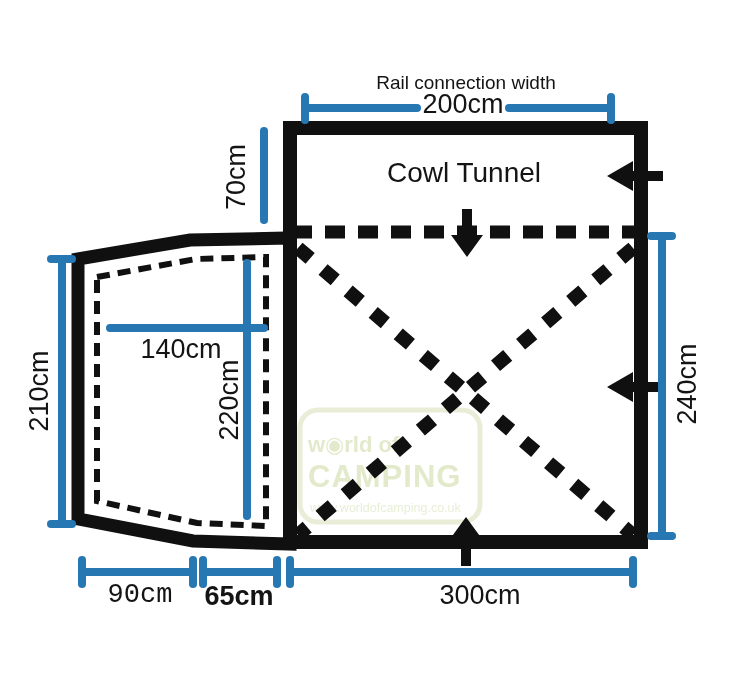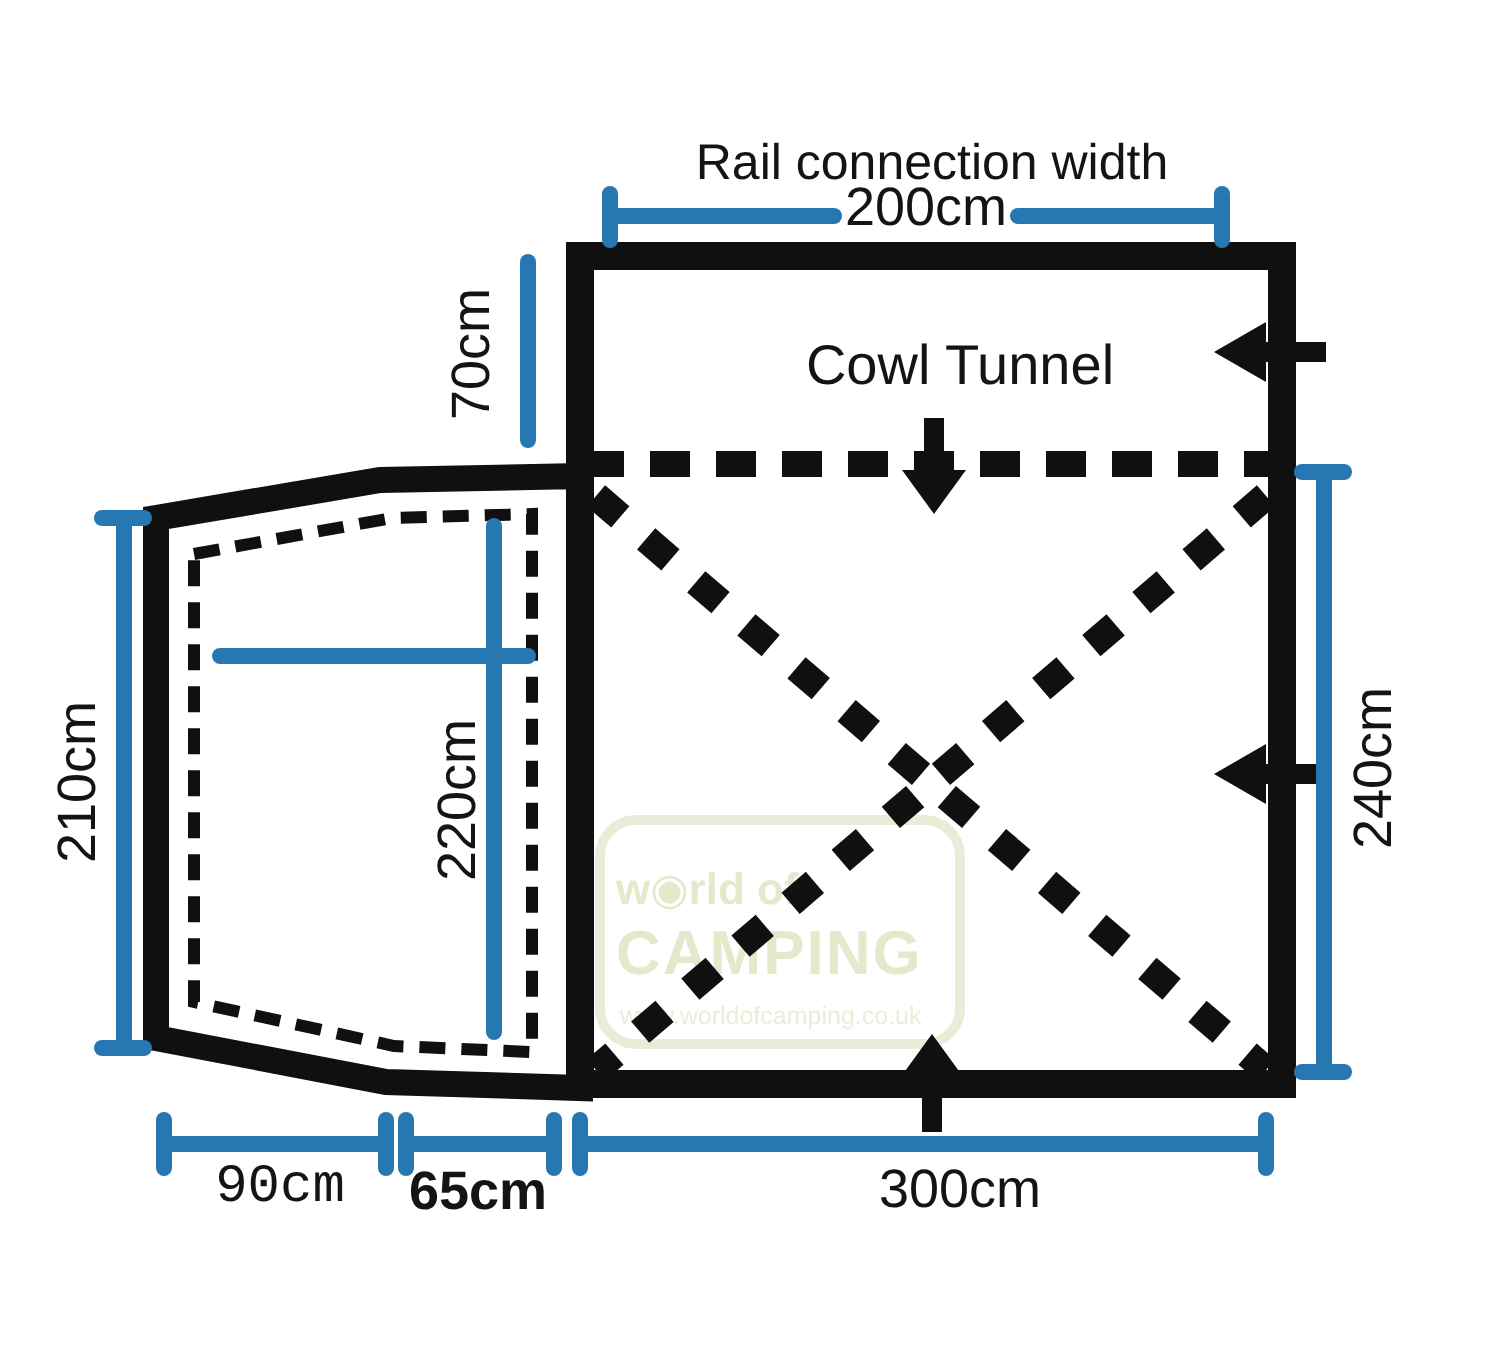--- a/index.html
+++ b/index.html
@@ -6,21 +6,21 @@
   .stage{
     position:relative;width:743px;height:682px;background:#ffffff;overflow:hidden;
     font-family:"Liberation Sans","DejaVu Sans",sans-serif;color:#141414;
   }
   .stage svg{position:absolute;left:0;top:0;}
   .lbl{
     position:absolute;white-space:nowrap;font-size:27px;line-height:1;color:#141414;
     transform:translate(-50%,-50%);
   }
   .lbl.vert{transform:translate(-50%,-50%) rotate(-90deg);}
-  .lbl.small-title{font-size:25px;}
+  .lbl.small-title{font-size:19px;}
   .lbl.cowl{font-size:28px;}
   .outline{fill:#ffffff;stroke:#101010;}
   .dash{fill:none;stroke:#101010;}
   .arrow{fill:#101010;stroke:none;}
   .dim{stroke:#2677b2;stroke-width:8;stroke-linecap:round;fill:none;}
   .wm-rect{fill:none;stroke:#e9edd8;stroke-width:5;}
   .wm-t1{fill:#e3eacb;font-size:22px;font-weight:bold;}
   .wm-t2{fill:#e3eacb;font-size:31px;font-weight:bold;letter-spacing:1px;}
   .wm-t3{fill:#e8eed7;font-size:12.5px;}
   svg text{font-family:"Liberation Sans","DejaVu Sans",sans-serif;}
@@ -102,26 +102,27 @@
       <line class="dim" x1="290" y1="572" x2="633" y2="572"></line>
       <line class="dim" x1="290" y1="560" x2="290" y2="584"></line>
       <line class="dim" x1="633" y1="560" x2="633" y2="584"></line>
     </g>
   </svg>
 
   <div class="lbl small-title" style="left:466px;top:82px;">Rail connection width</div>
 
   <div class="lbl" style="left:463px;top:104px;text-align:center;">200cm</div>
 
-  <div class="lbl cowl" style="left:480px;top:173px;margin-top:10px;">Cowl Tunnel</div>
+  <div class="lbl cowl" style="left:464px;top:173px;">Cowl Tunnel</div>
 
   <div class="lbl vert" style="left:236px;top:177px;">70cm</div>
 
   <div class="lbl vert" style="left:39px;top:391px;">210cm</div>
 
+  <div class="lbl" style="left:181px;top:349px;">140cm</div>
 
   <div class="lbl vert" style="left:229px;top:400px;">220cm</div>
 
   <div class="lbl vert" style="left:687px;top:384px;">240cm</div>
 
   <div class="lbl" style="left:140px;top:595px;font-family:Liberation Mono, monospace;">90cm</div>
 
   <div class="lbl" style="left:239px;top:596px;font-weight:bold;">65cm</div>
 
   <div class="lbl" style="left:480px;top:595px;">300cm</div>

